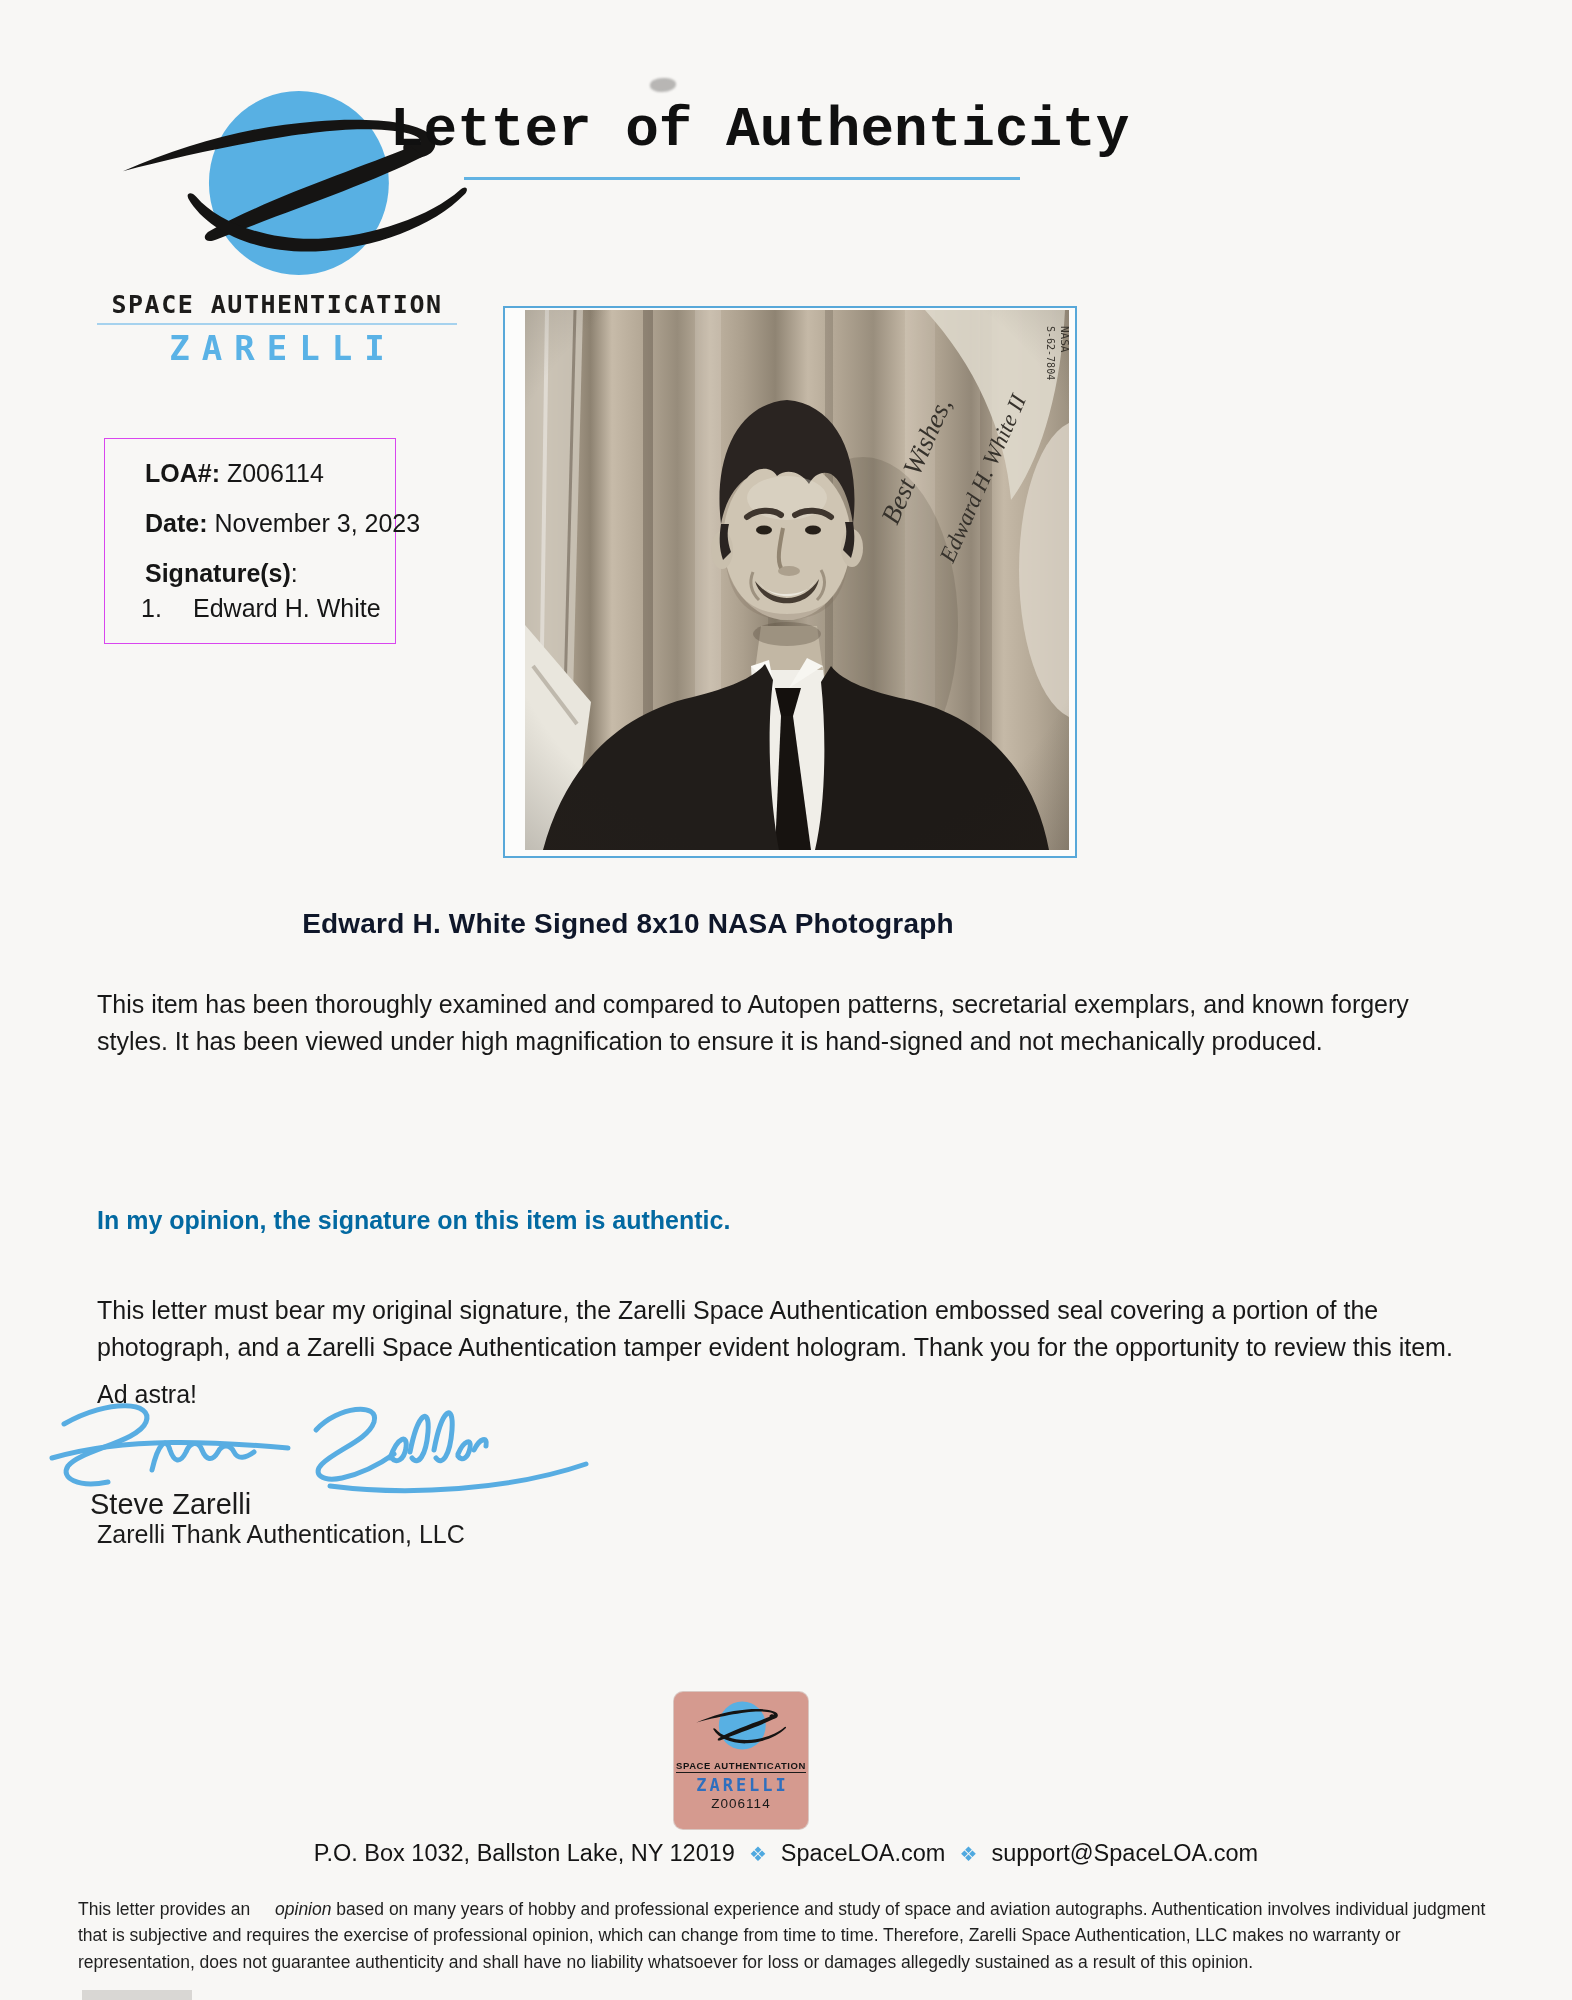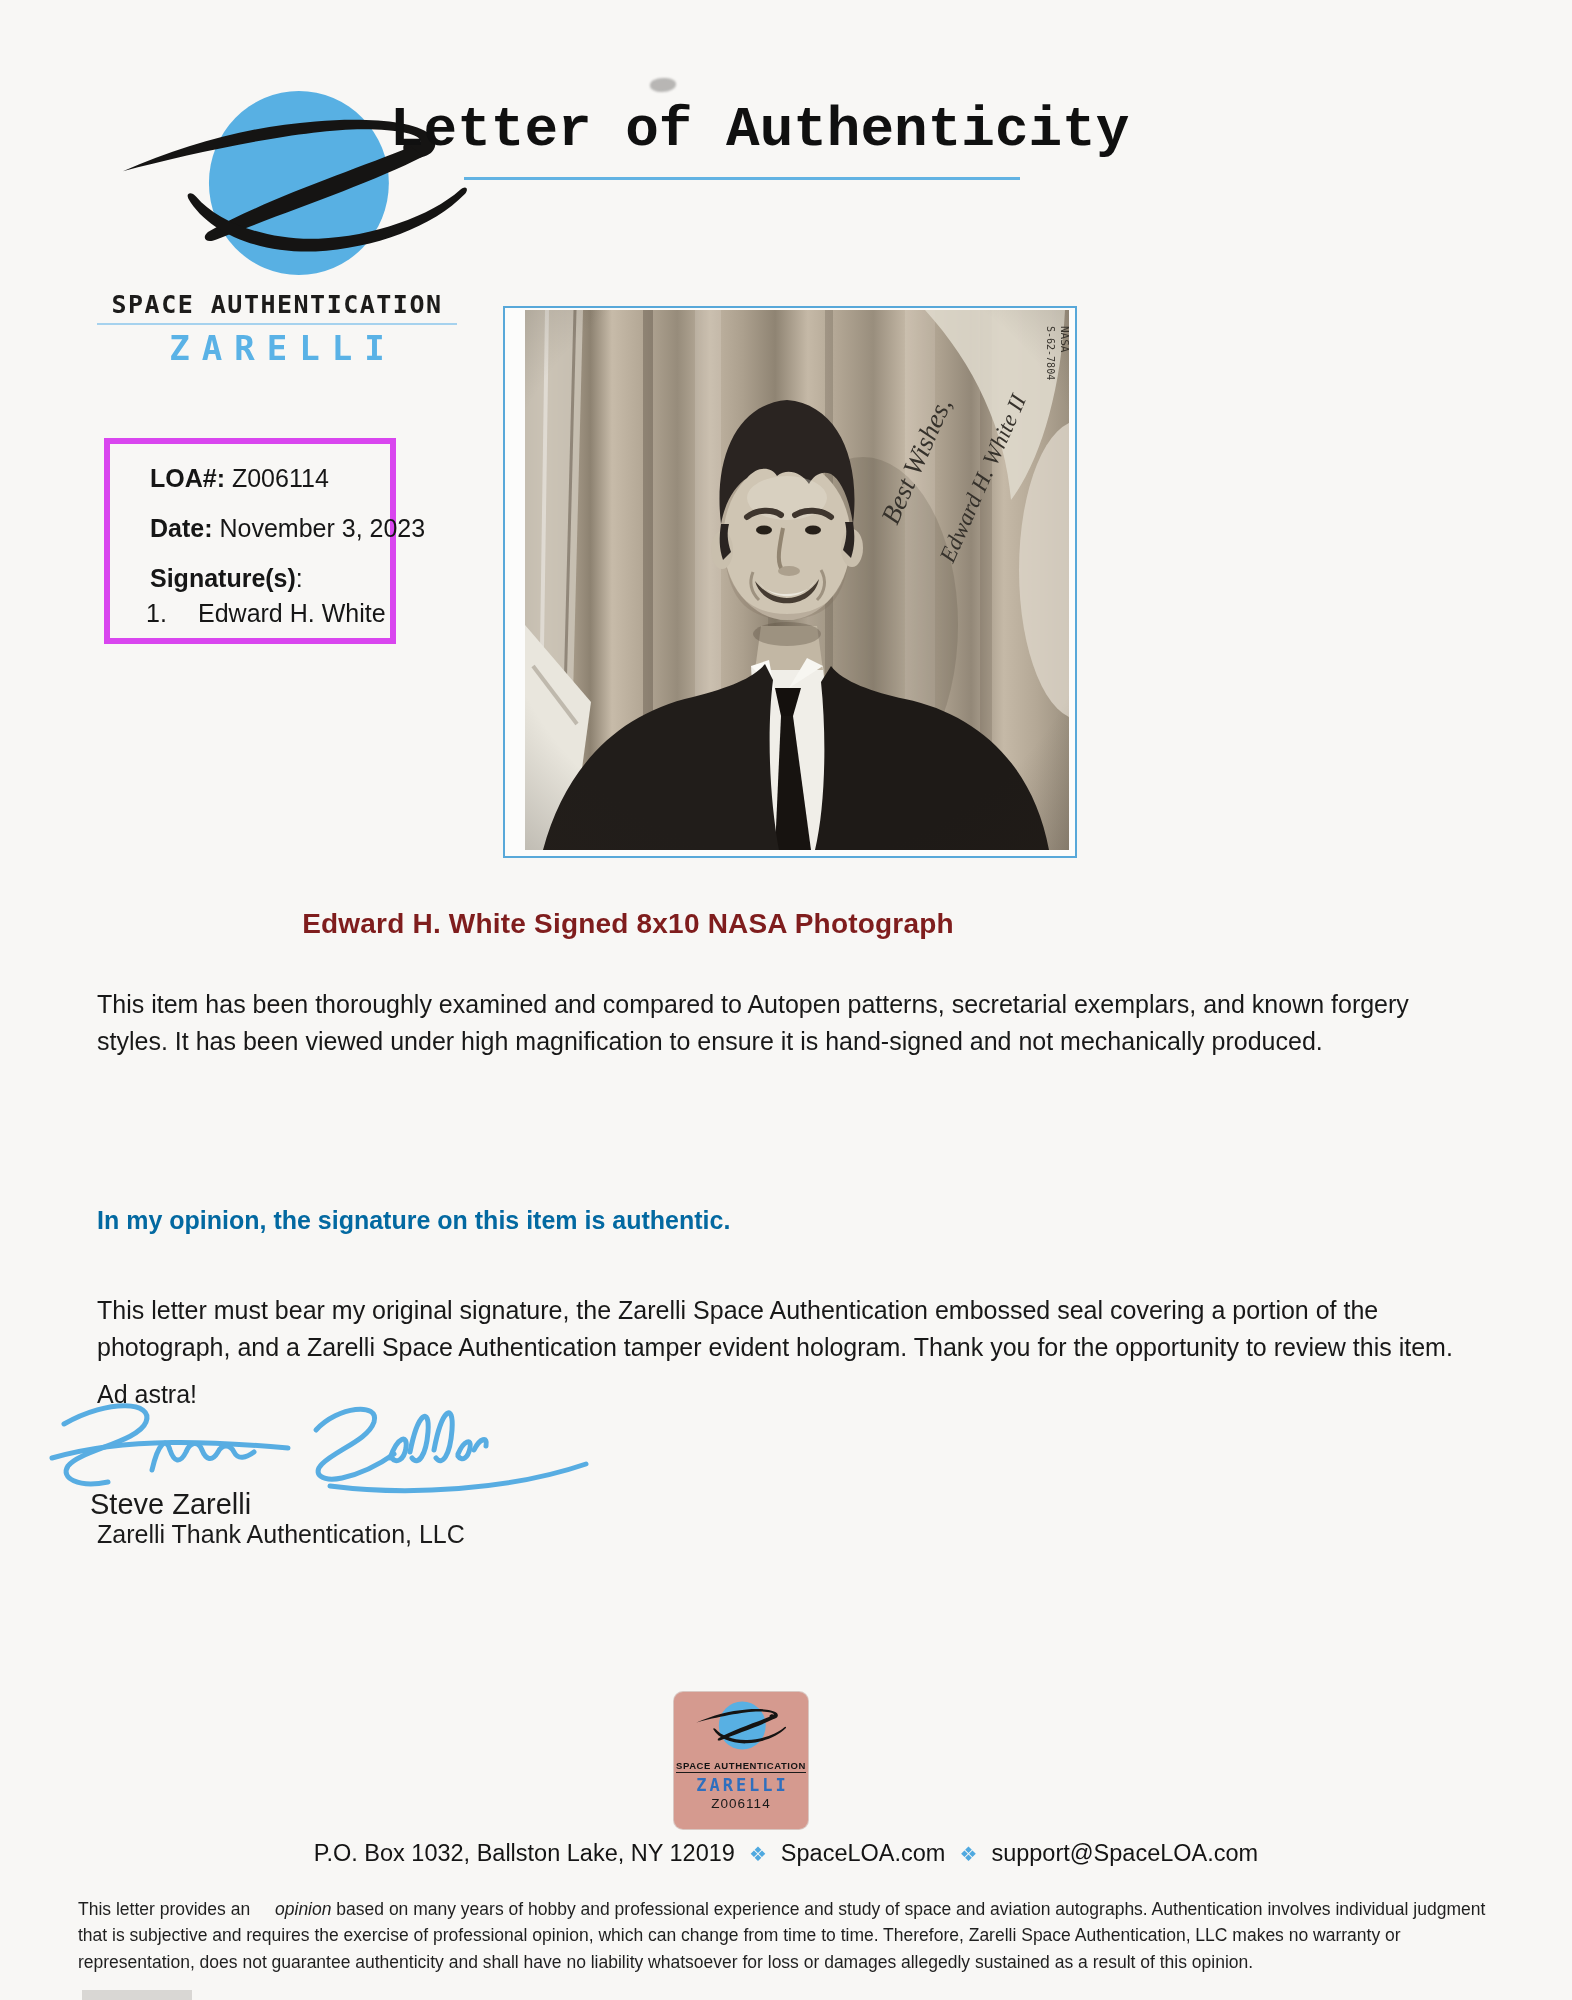--- a/index.html
+++ b/index.html
@@ -25,40 +25,40 @@
   .title{
     left:390px;top:98px;width:706px;text-align:center;
     font-family:Liberation Mono, monospace;font-weight:700;font-size:56px;color:#101010;
     white-space:nowrap;
   }
   .title-rule{left:464px;top:177px;width:556px;height:3px;background:#62b3e3;}
 
   
   .info-box{
     left:104px;top:438px;width:292px;height:206px;
-    border:6px solid #d946ef;background:transparent;box-sizing:border-box;
+    border:1px solid #d946ef;background:transparent;box-sizing:border-box;
     padding:20px 10px 0 40px;font-size:25px;color:#161616;
   }
   .info-line{margin-bottom:21px;white-space:nowrap;}
   .info-line b{font-weight:bold;}
   .sig-item{white-space:nowrap;margin-top:6px;}
   .sig-num{display:inline-block;width:52px;margin-left:-4px;}
 
   
   .photo-frame{
     left:503px;top:306px;width:574px;height:552px;box-sizing:border-box;
     border:2px solid #58a8d9;background:#fcfcfb;
     padding:2px 6px 6px 20px;
   }
   .photo-frame svg{display:block;width:544px;height:540px;}
 
   
   .caption{
     left:0;top:908px;width:1256px;text-align:center;
-    color:#7f1d1d;font-weight:bold;font-size:28px;letter-spacing:0.2px;
+    color:#0f172a;font-weight:bold;font-size:28px;letter-spacing:0.2px;
   }
   .para{left:97px;width:1372px;font-size:25px;line-height:1.47;color:#181818;}
   .p1{top:986px;}
   .p2{top:1096px;}
   .opinion{top:1202px;color:#0369a1;font-weight:bold;font-size:25px;}
   .p3{top:1292px;}
   .closing{top:1376px;}
 
   .signature-svg{left:48px;top:1392px;width:548px;height:108px;}
   .sign-name{left:90px;top:1488px;font-size:29px;}

